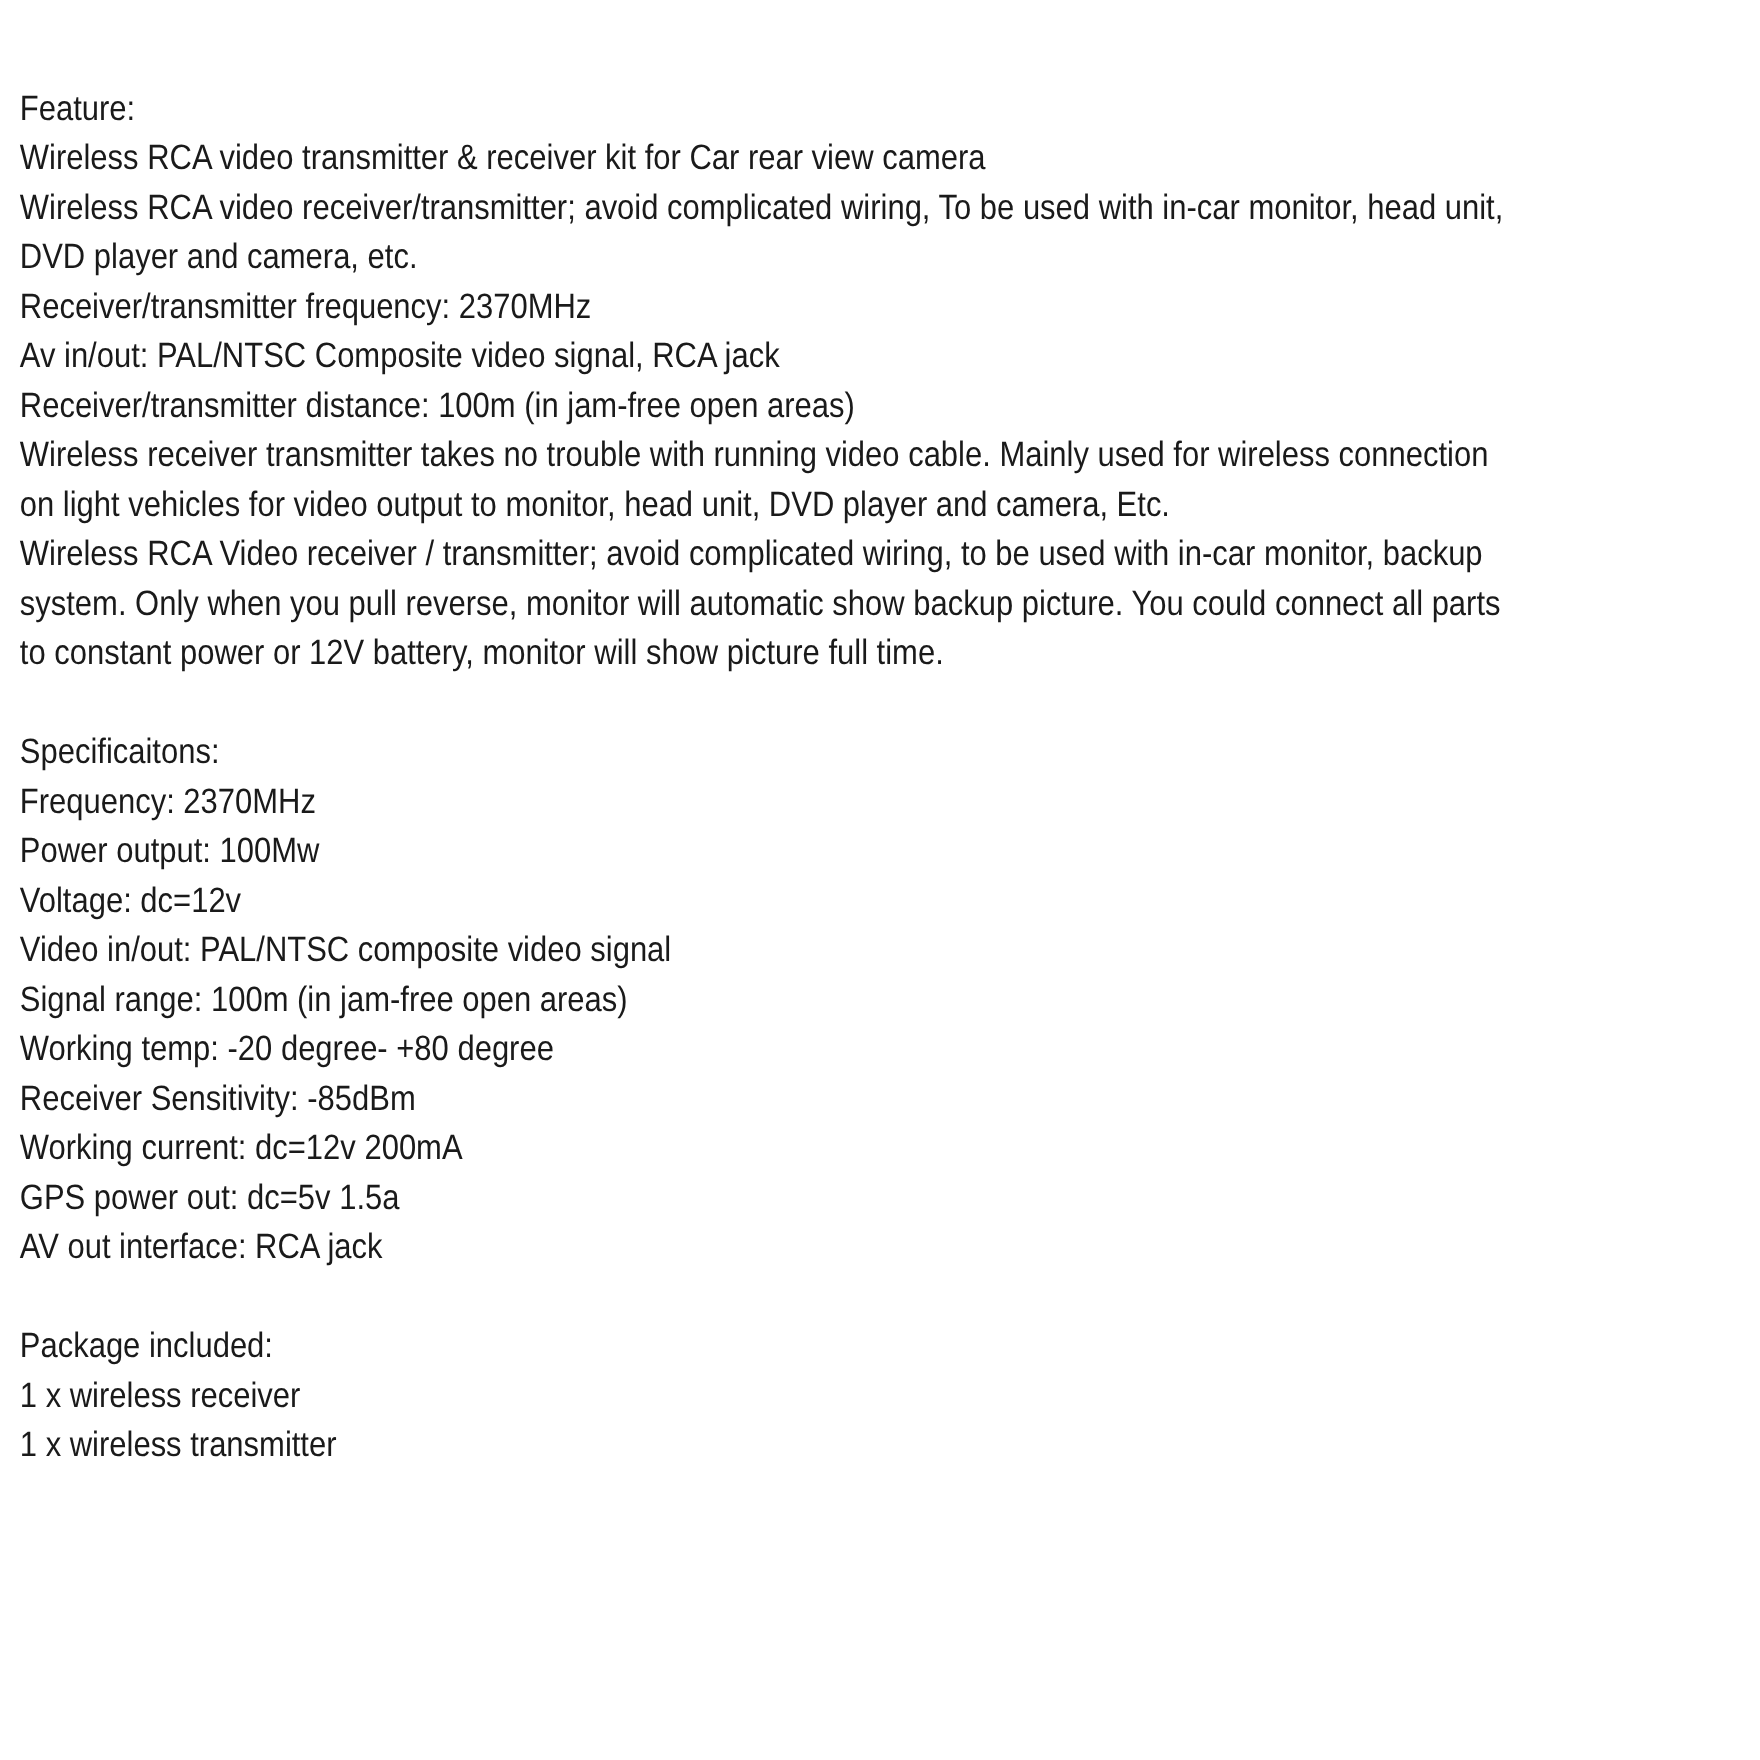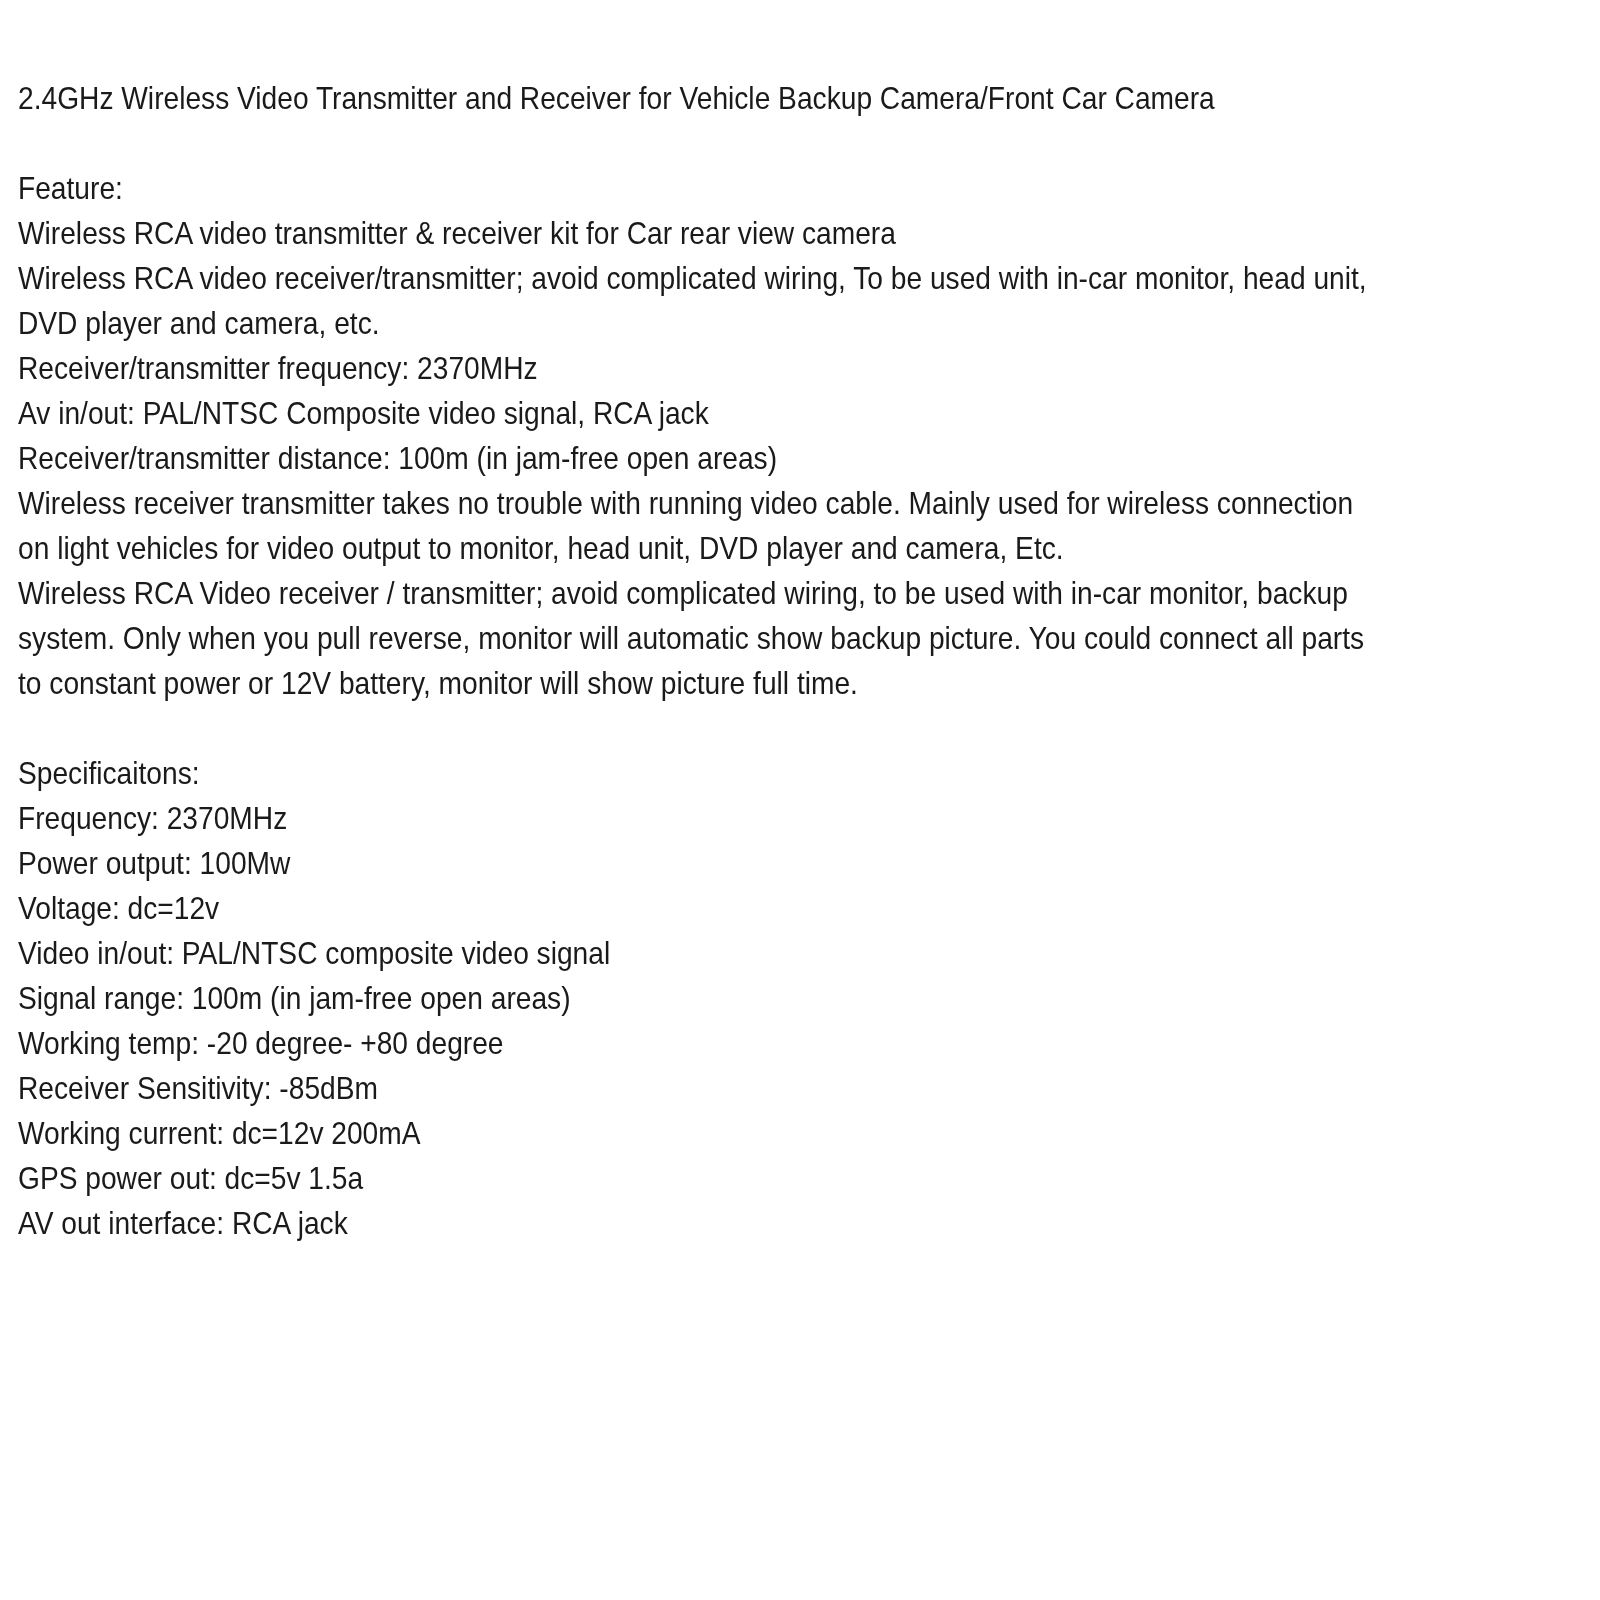--- a/index.html
+++ b/index.html
@@ -28,23 +28,20 @@
     transform: scaleX(0.88);       
     transform-origin: 0 50%;
     font-weight: 400;
   }
 </style>
 </head>
 <body>
 
 <div class="doc">
   <section>
-      <div class="line">2.4GHz Wireless Video Transmitter and Receiver for Vehicle Backup Camera/Front Car Camera</div>
-    </section>
-  <section>
       <div class="line">Feature:</div>
       <div class="line">Wireless RCA video transmitter &amp; receiver kit for Car rear view camera</div>
       <div class="line">Wireless RCA video receiver/transmitter; avoid complicated wiring, To be used with in-car monitor, head unit,</div>
       <div class="line">DVD player and camera, etc.</div>
       <div class="line">Receiver/transmitter frequency: 2370MHz</div>
       <div class="line">Av in/out: PAL/NTSC Composite video signal, RCA jack</div>
       <div class="line">Receiver/transmitter distance: 100m (in jam-free open areas)</div>
       <div class="line">Wireless receiver transmitter takes no trouble with running video cable. Mainly used for wireless connection</div>
       <div class="line">on light vehicles for video output to monitor, head unit, DVD player and camera, Etc.</div>
       <div class="line">Wireless RCA Video receiver / transmitter; avoid complicated wiring, to be used with in-car monitor, backup</div>
@@ -57,13 +54,18 @@
       <div class="line">Power output: 100Mw</div>
       <div class="line">Voltage: dc=12v</div>
       <div class="line">Video in/out: PAL/NTSC composite video signal</div>
       <div class="line">Signal range: 100m (in jam-free open areas)</div>
       <div class="line">Working temp: -20 degree- +80 degree</div>
       <div class="line">Receiver Sensitivity: -85dBm</div>
       <div class="line">Working current: dc=12v 200mA</div>
       <div class="line">GPS power out: dc=5v 1.5a</div>
       <div class="line">AV out interface: RCA jack</div>
     </section>
+  <section>
+      <div class="line">Package included:</div>
+      <div class="line">1 x wireless receiver</div>
+      <div class="line">1 x wireless transmitter</div>
+    </section>
 </div>
 
 </body></html>

